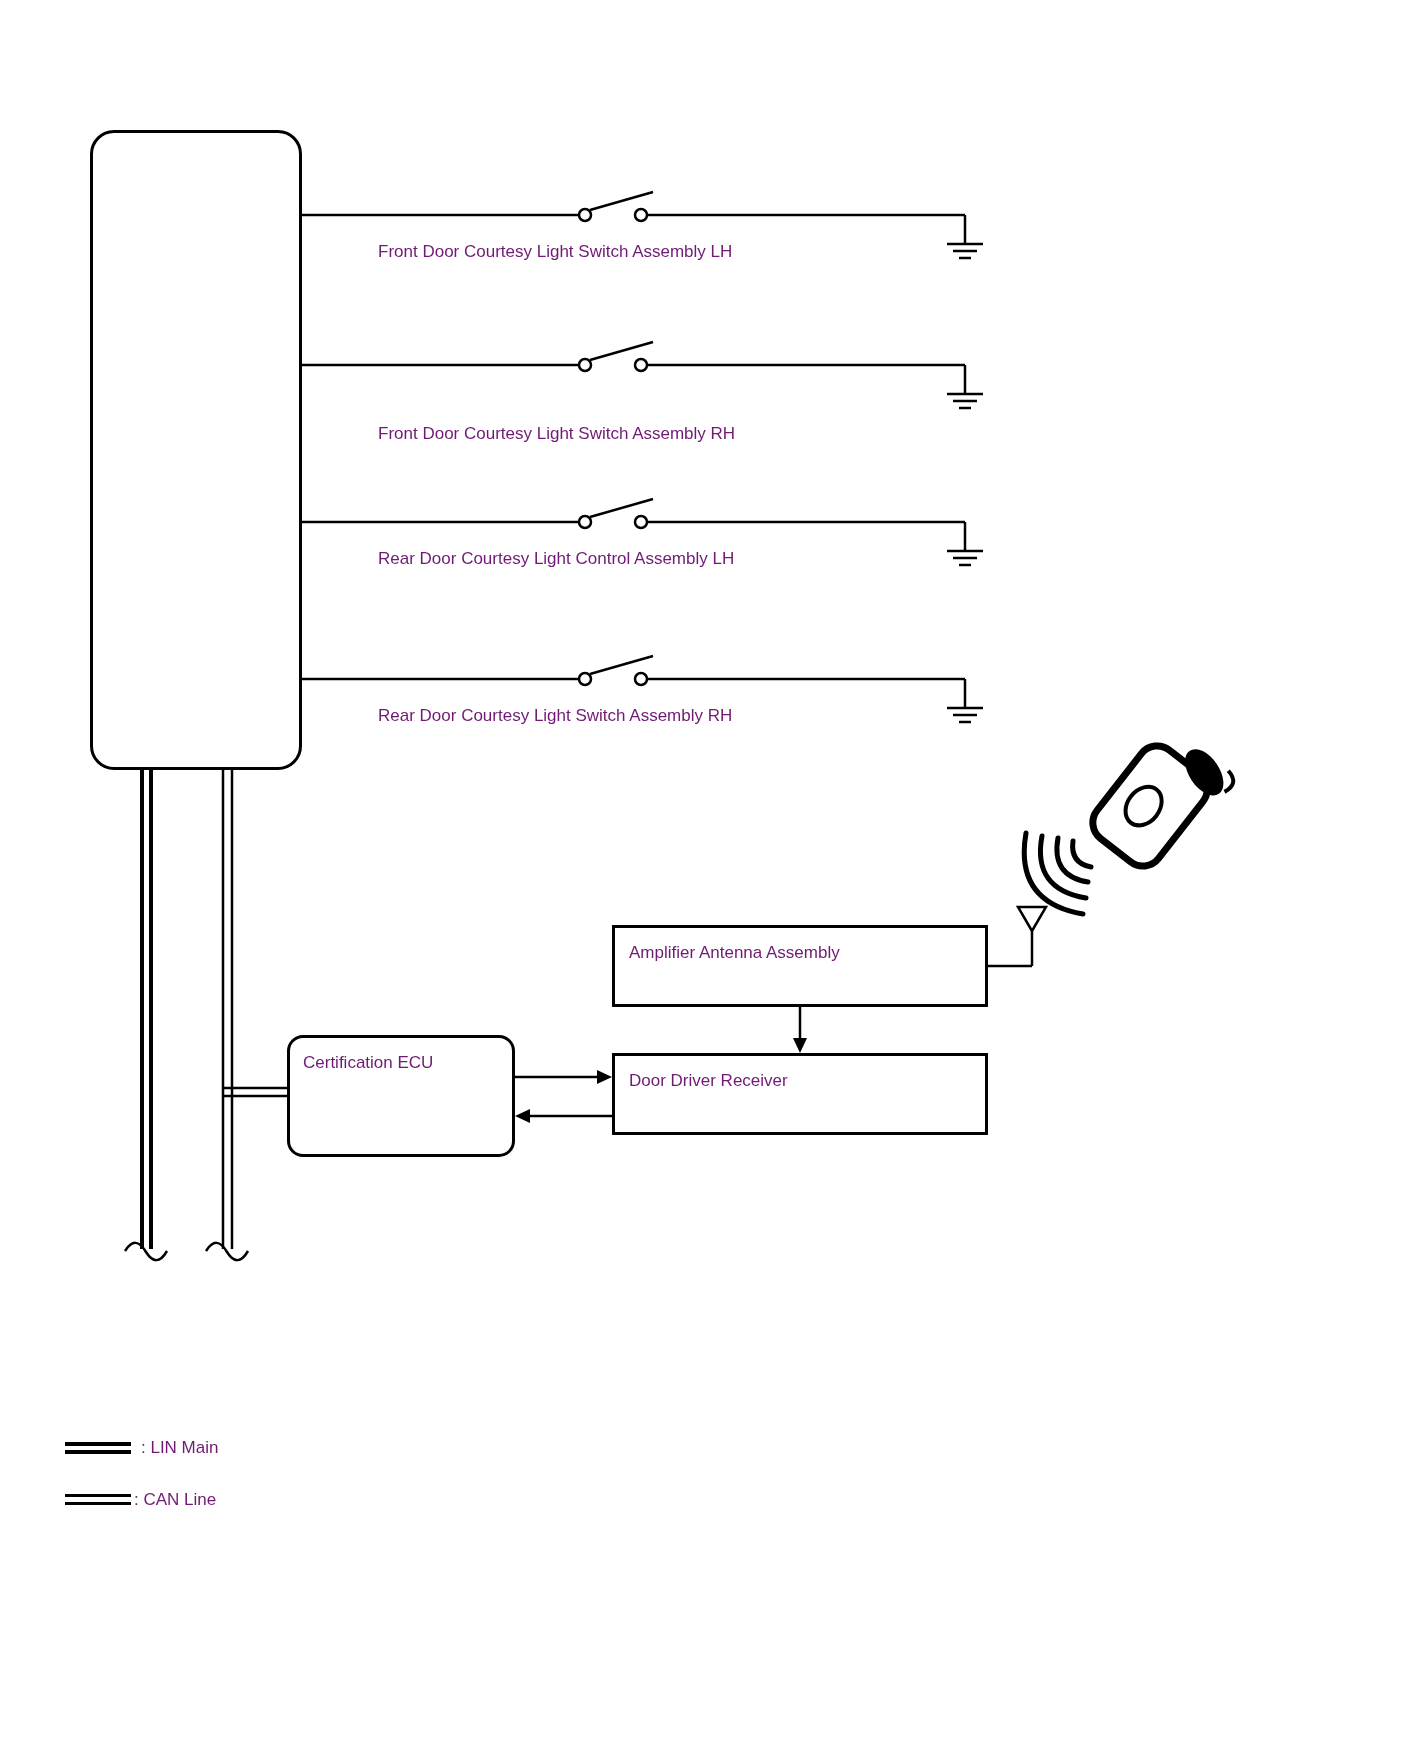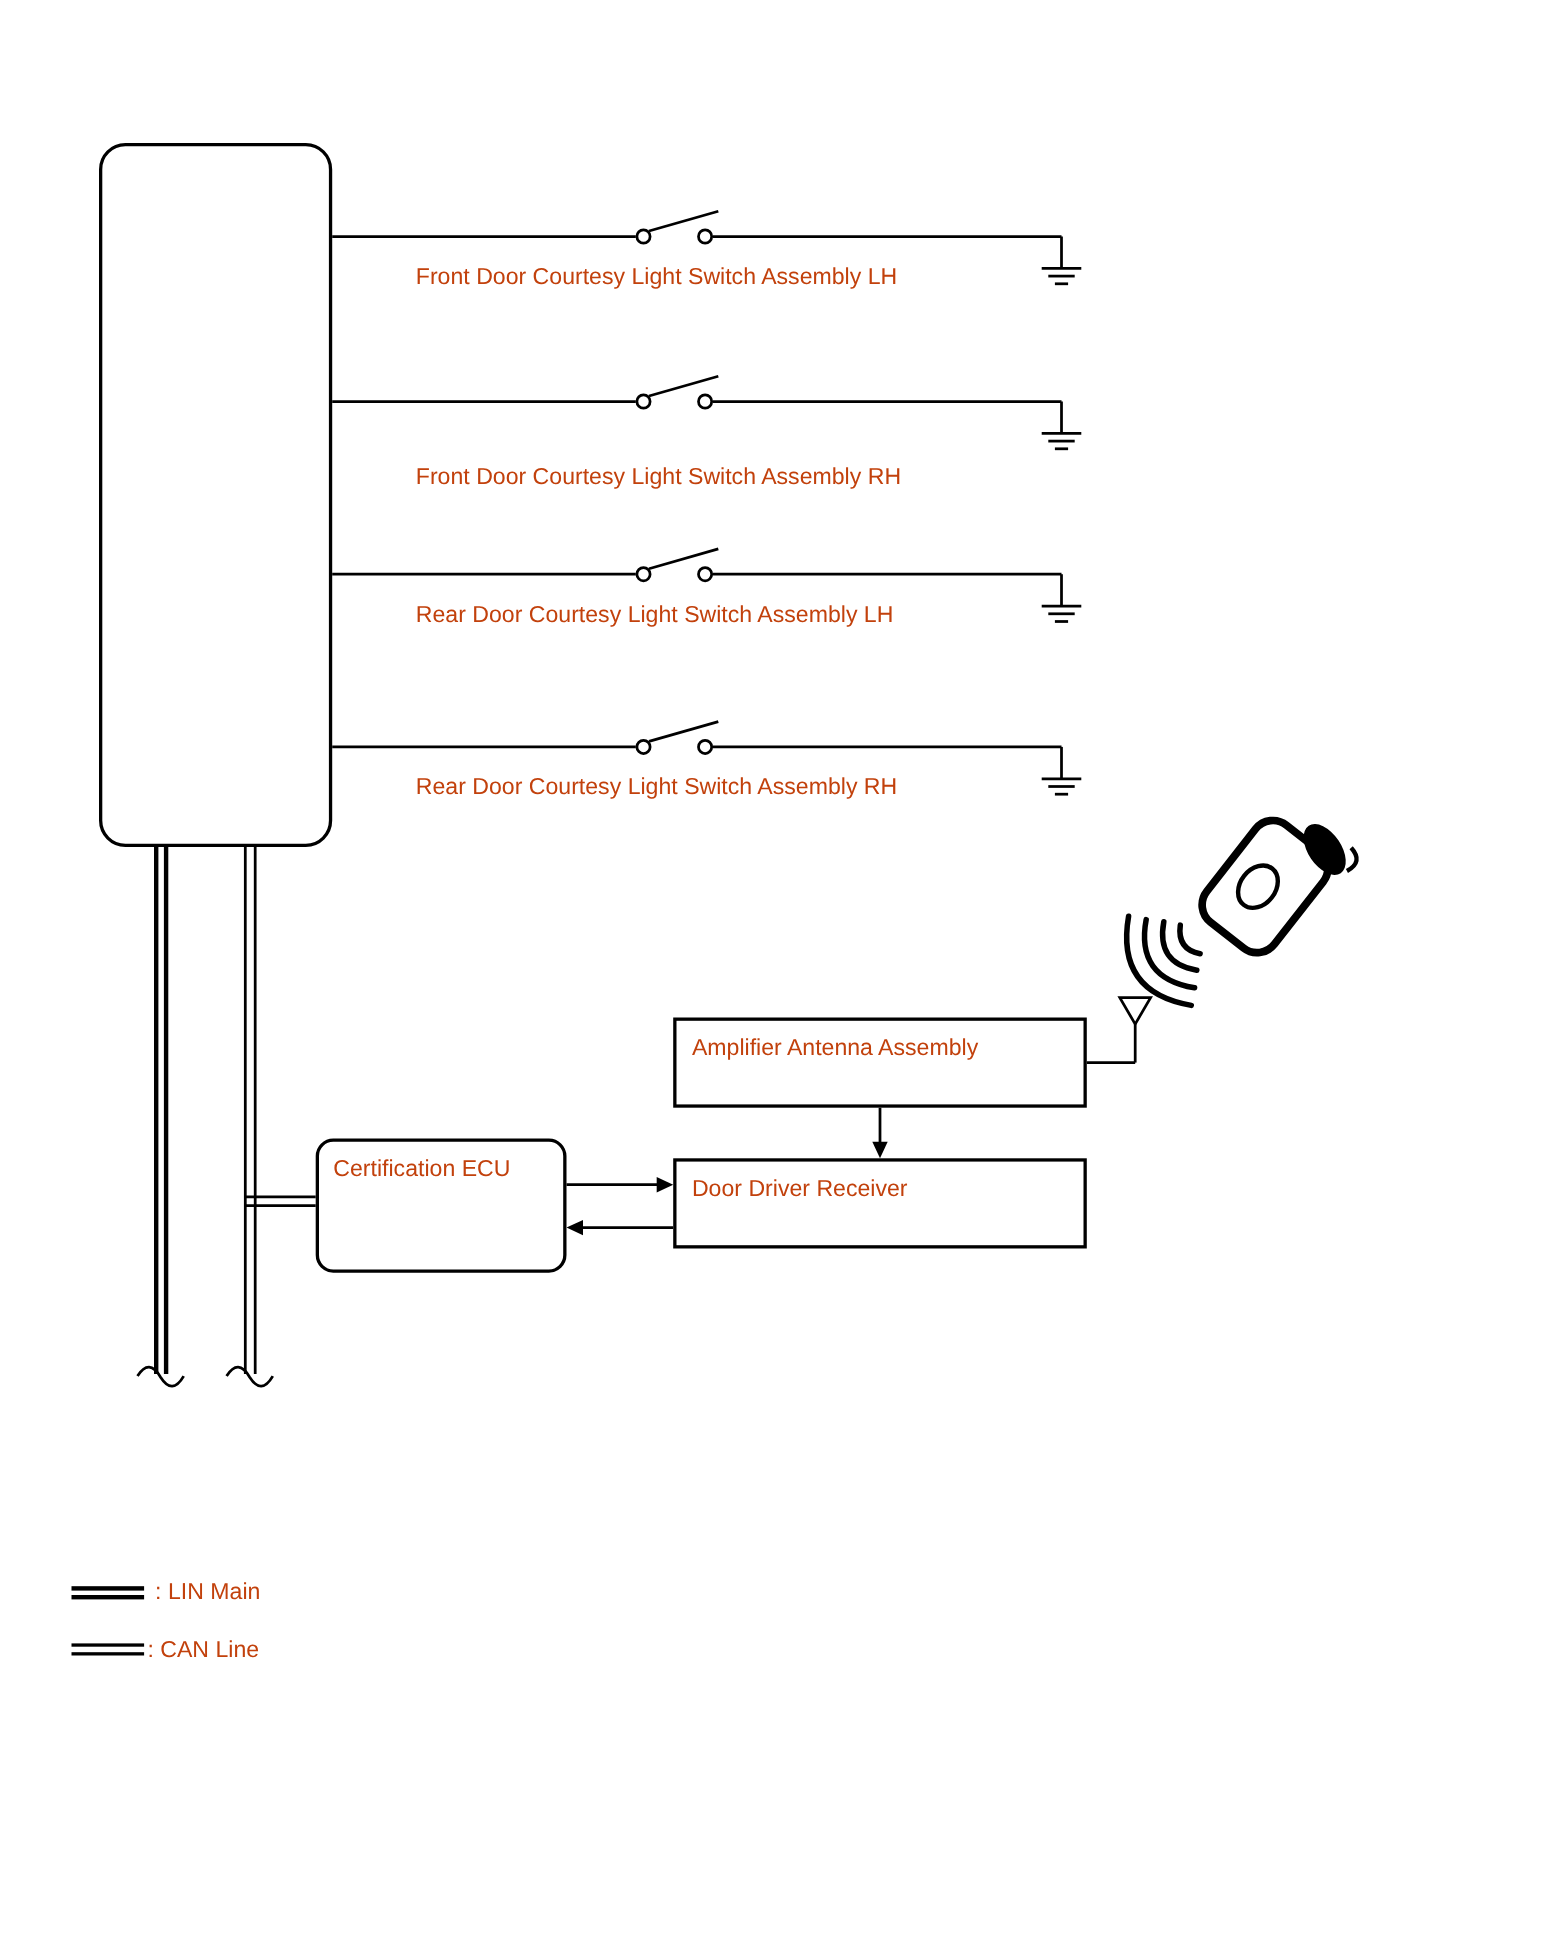--- a/index.html
+++ b/index.html
@@ -22,23 +22,23 @@
   }
   .box {
     position: absolute;
     border: 3px solid #000;
     background: transparent;
   }
   .box.rounded-lg { border-radius: 24px; }
   .box.rounded-md { border-radius: 16px; }
   .label {
     position: absolute;
-    font-size: 21px;
+    font-size: 17px;
     line-height: 30px;
-    color: #c2410c;
+    color: #701a75;
     white-space: nowrap;
   }
   .label.multiline { white-space: pre-line; }
   .legend-swatch {
     position: absolute;
     width: 66px;
   }
   .legend-swatch.lin {
     height: 12px;
     border-top: 4px solid #000;
@@ -136,21 +136,21 @@
 
   <div class="box" style="left:612px; top:925px; width:376px; height:82px;"></div>
 
   <div class="box" style="left:612px; top:1053px; width:376px; height:82px;"></div>
 
 
   <div class="label" style="left:378px; top:237px;">Front Door Courtesy Light Switch Assembly LH</div>
 
   <div class="label" style="left:378px; top:387px;margin-top:32px;">Front Door Courtesy Light Switch Assembly RH</div>
 
-  <div class="label" style="left:378px; top:544px;">Rear Door Courtesy Light Switch Assembly LH</div>
+  <div class="label" style="left:378px; top:544px;">Rear Door Courtesy Light Control Assembly LH</div>
 
   <div class="label" style="left:378px; top:701px;">Rear Door Courtesy Light Switch Assembly RH</div>
 
   <div class="label" style="left:303px; top:1048px;">Certification ECU</div>
 
   <div class="label" style="left:629px; top:938px;">Amplifier Antenna Assembly</div>
 
   <div class="label" style="left:629px; top:1066px;">Door Driver Receiver</div>
 
   <div class="legend-swatch lin" style="left:65px; top:1442px;"></div>

